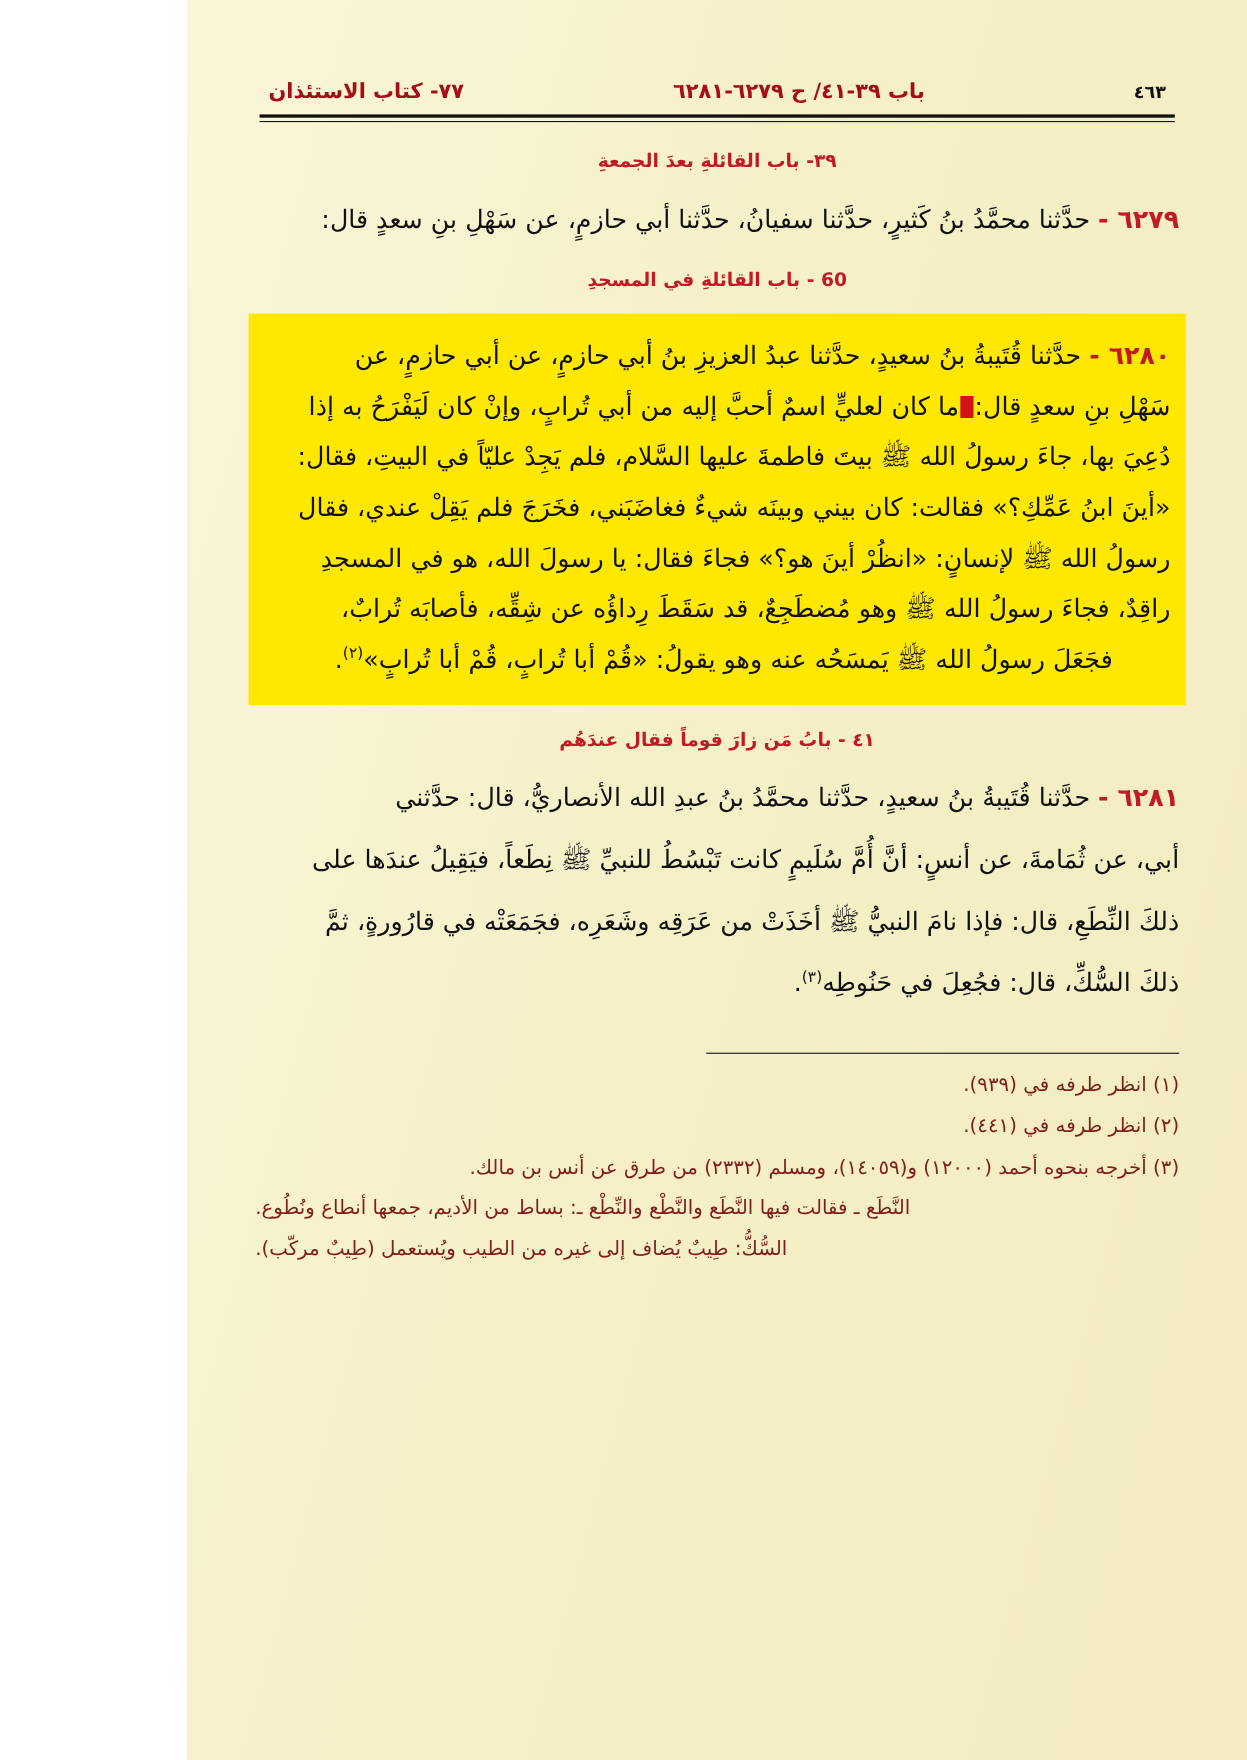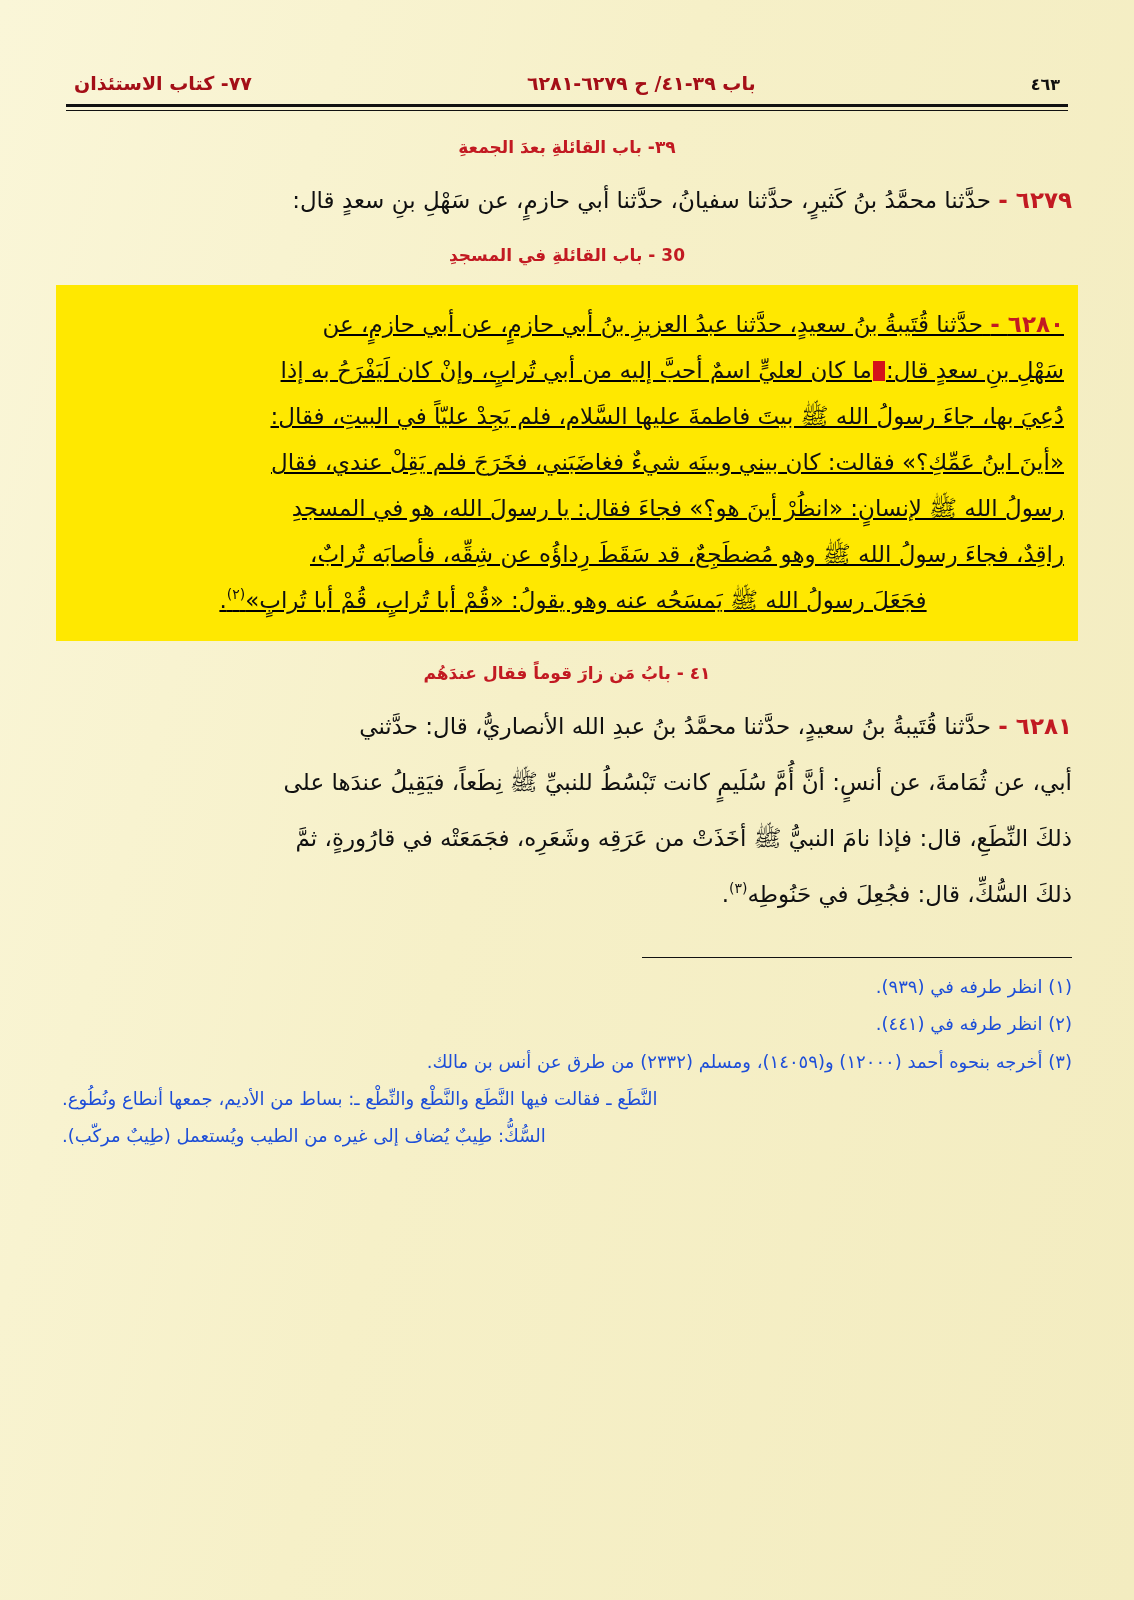--- a/index.html
+++ b/index.html
@@ -7,21 +7,21 @@
     padding: 0;
     background: #ffffff;
   }
   body {
     width: 1134px;
     height: 1600px;
     font-family: "DejaVu Sans", "Liberation Sans", sans-serif;
   }
   .page {
     position: relative;
-    width: 1134px;
+    width: 964px;
     height: 1600px;
     background: #f7f2d0;
     box-sizing: border-box;
     overflow: hidden;
   }
   
   .page::before {
     content: "";
     position: absolute;
     inset: 0;
@@ -82,21 +82,20 @@
   }
   .para.just-last-right { text-align-last: right; }
   .num {
     color: #c21a22;
     font-weight: bold;
   }
   .hl-block {
     background: #ffe800;
     padding: 16px 14px 18px 26px;
     margin: 14px -6px 10px -6px;
-    text-decoration: underline;
   }
   .hl-block .para { margin-bottom: 0; }
   .redbox {
     display: inline-block;
     background: #d4121a;
     width: 12px;
     height: 20px;
     vertical-align: -3px;
     margin: 0 1px;
   }
@@ -109,21 +108,21 @@
   .fn-rule {
     width: 430px;
     margin: 40px 0 12px auto;
     border-top: 1.6px solid #111111;
     height: 0;
   }
   .footnotes {
     direction: rtl;
     font-size: 18px;
     line-height: 1.85;
-    color: #1d4ed8;
+    color: #7f1d1d;
   }
   .fn {
     margin: 0 0 4px 0;
     text-align: right;
   }
   .fn.indent {
     text-align: justify;
     text-align-last: right;
   }
   .fn-cont {
@@ -146,21 +145,21 @@
     <div class="rule"></div>
     <div class="rule2"></div>
 
     <div class="chapter">٣٩- باب القائلةِ بعدَ الجمعةِ</div>
 
     <p class="para just-last-right">
       <span class="num">٦٢٧٩ -</span>
       <span>حدَّثنا محمَّدُ بنُ كَثيرٍ، حدَّثنا سفيانُ، حدَّثنا أبي حازمٍ، عن سَهْلِ بنِ سعدٍ قال:</span>
     </p>
 
-    <div class="chapter">30 - باب القائلةِ في المسجدِ</div>
+    <div class="chapter">60 - باب القائلةِ في المسجدِ</div>
 
     <div class="hl-block">
       <p class="para just-last-right">
         <span class="num">٦٢٨٠ -</span>
         <span>حدَّثنا قُتَيبةُ بنُ سعيدٍ، حدَّثنا عبدُ العزيزِ بنُ أبي حازمٍ، عن أبي حازمٍ، عن</span>
       </p>
       <p class="para just-last-right">
         <span>سَهْلِ بنِ سعدٍ قال:</span><span class="redbox"></span><span>ما كان لعليٍّ اسمٌ أحبَّ إليه من أبي تُرابٍ، وإنْ كان لَيَفْرَحُ به إذا</span>
       </p>
       <p class="para just-last-right">

